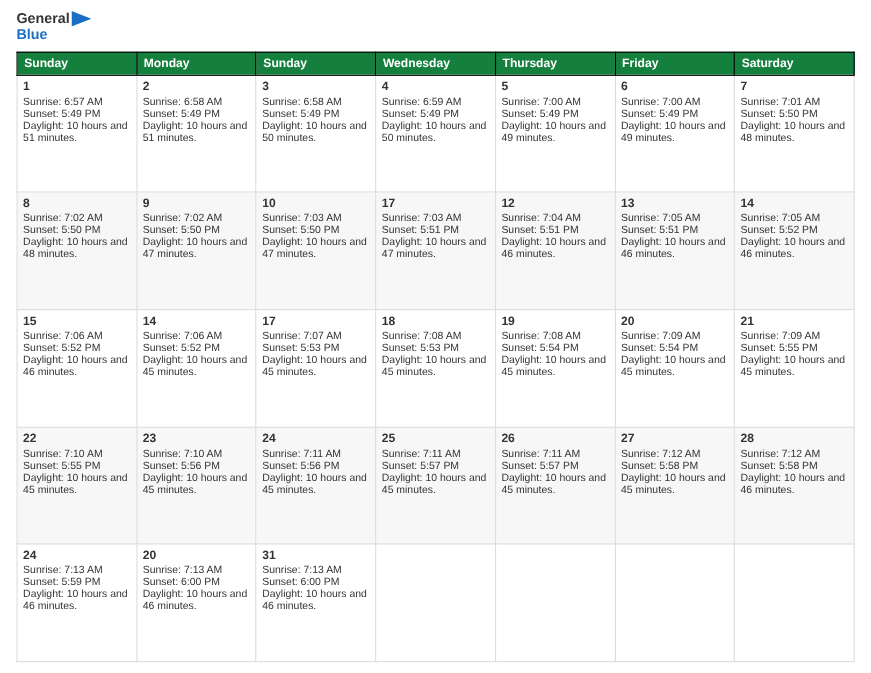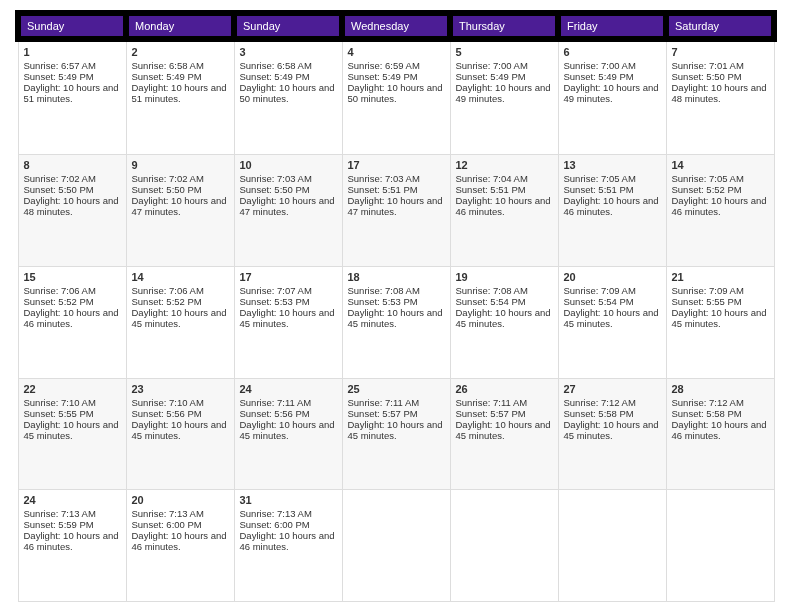--- a/index.html
+++ b/index.html
@@ -41,27 +41,27 @@
       color: #555;
     }
     .calendar {
       flex: 1;
       border: 1px solid #ccc;
       border-collapse: collapse;
       width: 100%;
       table-layout: fixed;
     }
     .calendar th {
-      background-color: #4c1d95;
+      background-color: #15803d;
       color: white;
       font-size: 11px;
-      font-weight: normal;
+      font-weight: bold;
       padding: 4px 6px;
       text-align: left;
-      border: 6px solid #000000;
+      border: 1px solid #000000;
     }
     .calendar td {
       vertical-align: top;
       padding: 4px 5px;
       border: 1px solid #ddd;
       font-size: 9.5px;
       color: #333;
       background: #fff;
     }
     .calendar tr:nth-child(even) td {
@@ -71,20 +71,37 @@
       font-size: 11px;
       font-weight: bold;
       display: block;
       margin-bottom: 2px;
     }
   </style>
 </head>
 <body>
 
 <div class="page">
+  <div class="header">
+    <div class="logo">
+  <div style="display:flex;flex-direction:column;line-height:1.1;">
+    <div style="display:flex;align-items:center;gap:2px;">
+      <span style="font-size:13px;font-weight:bold;color:#333;">General</span>
+      <svg width="18" height="14" viewBox="0 0 18 14">
+        <polygon points="0,0 18,7 0,14" fill="#1a6fc4"></polygon>
+      </svg>
+    </div>
+    <span style="font-size:13px;font-weight:bold;color:#1a6fc4;">Blue</span>
+  </div>
+</div>
+    <div class="title-block">
+      <div class="main-title"></div>
+      <div class="subtitle"></div>
+    </div>
+  </div>
 
   <table class="calendar" id="cal-table">
     <thead>
       <tr id="cal-header-row">
           <th>Sunday</th>
           <th>Monday</th>
           <th>Sunday</th>
           <th>Wednesday</th>
           <th>Thursday</th>
           <th>Friday</th>

